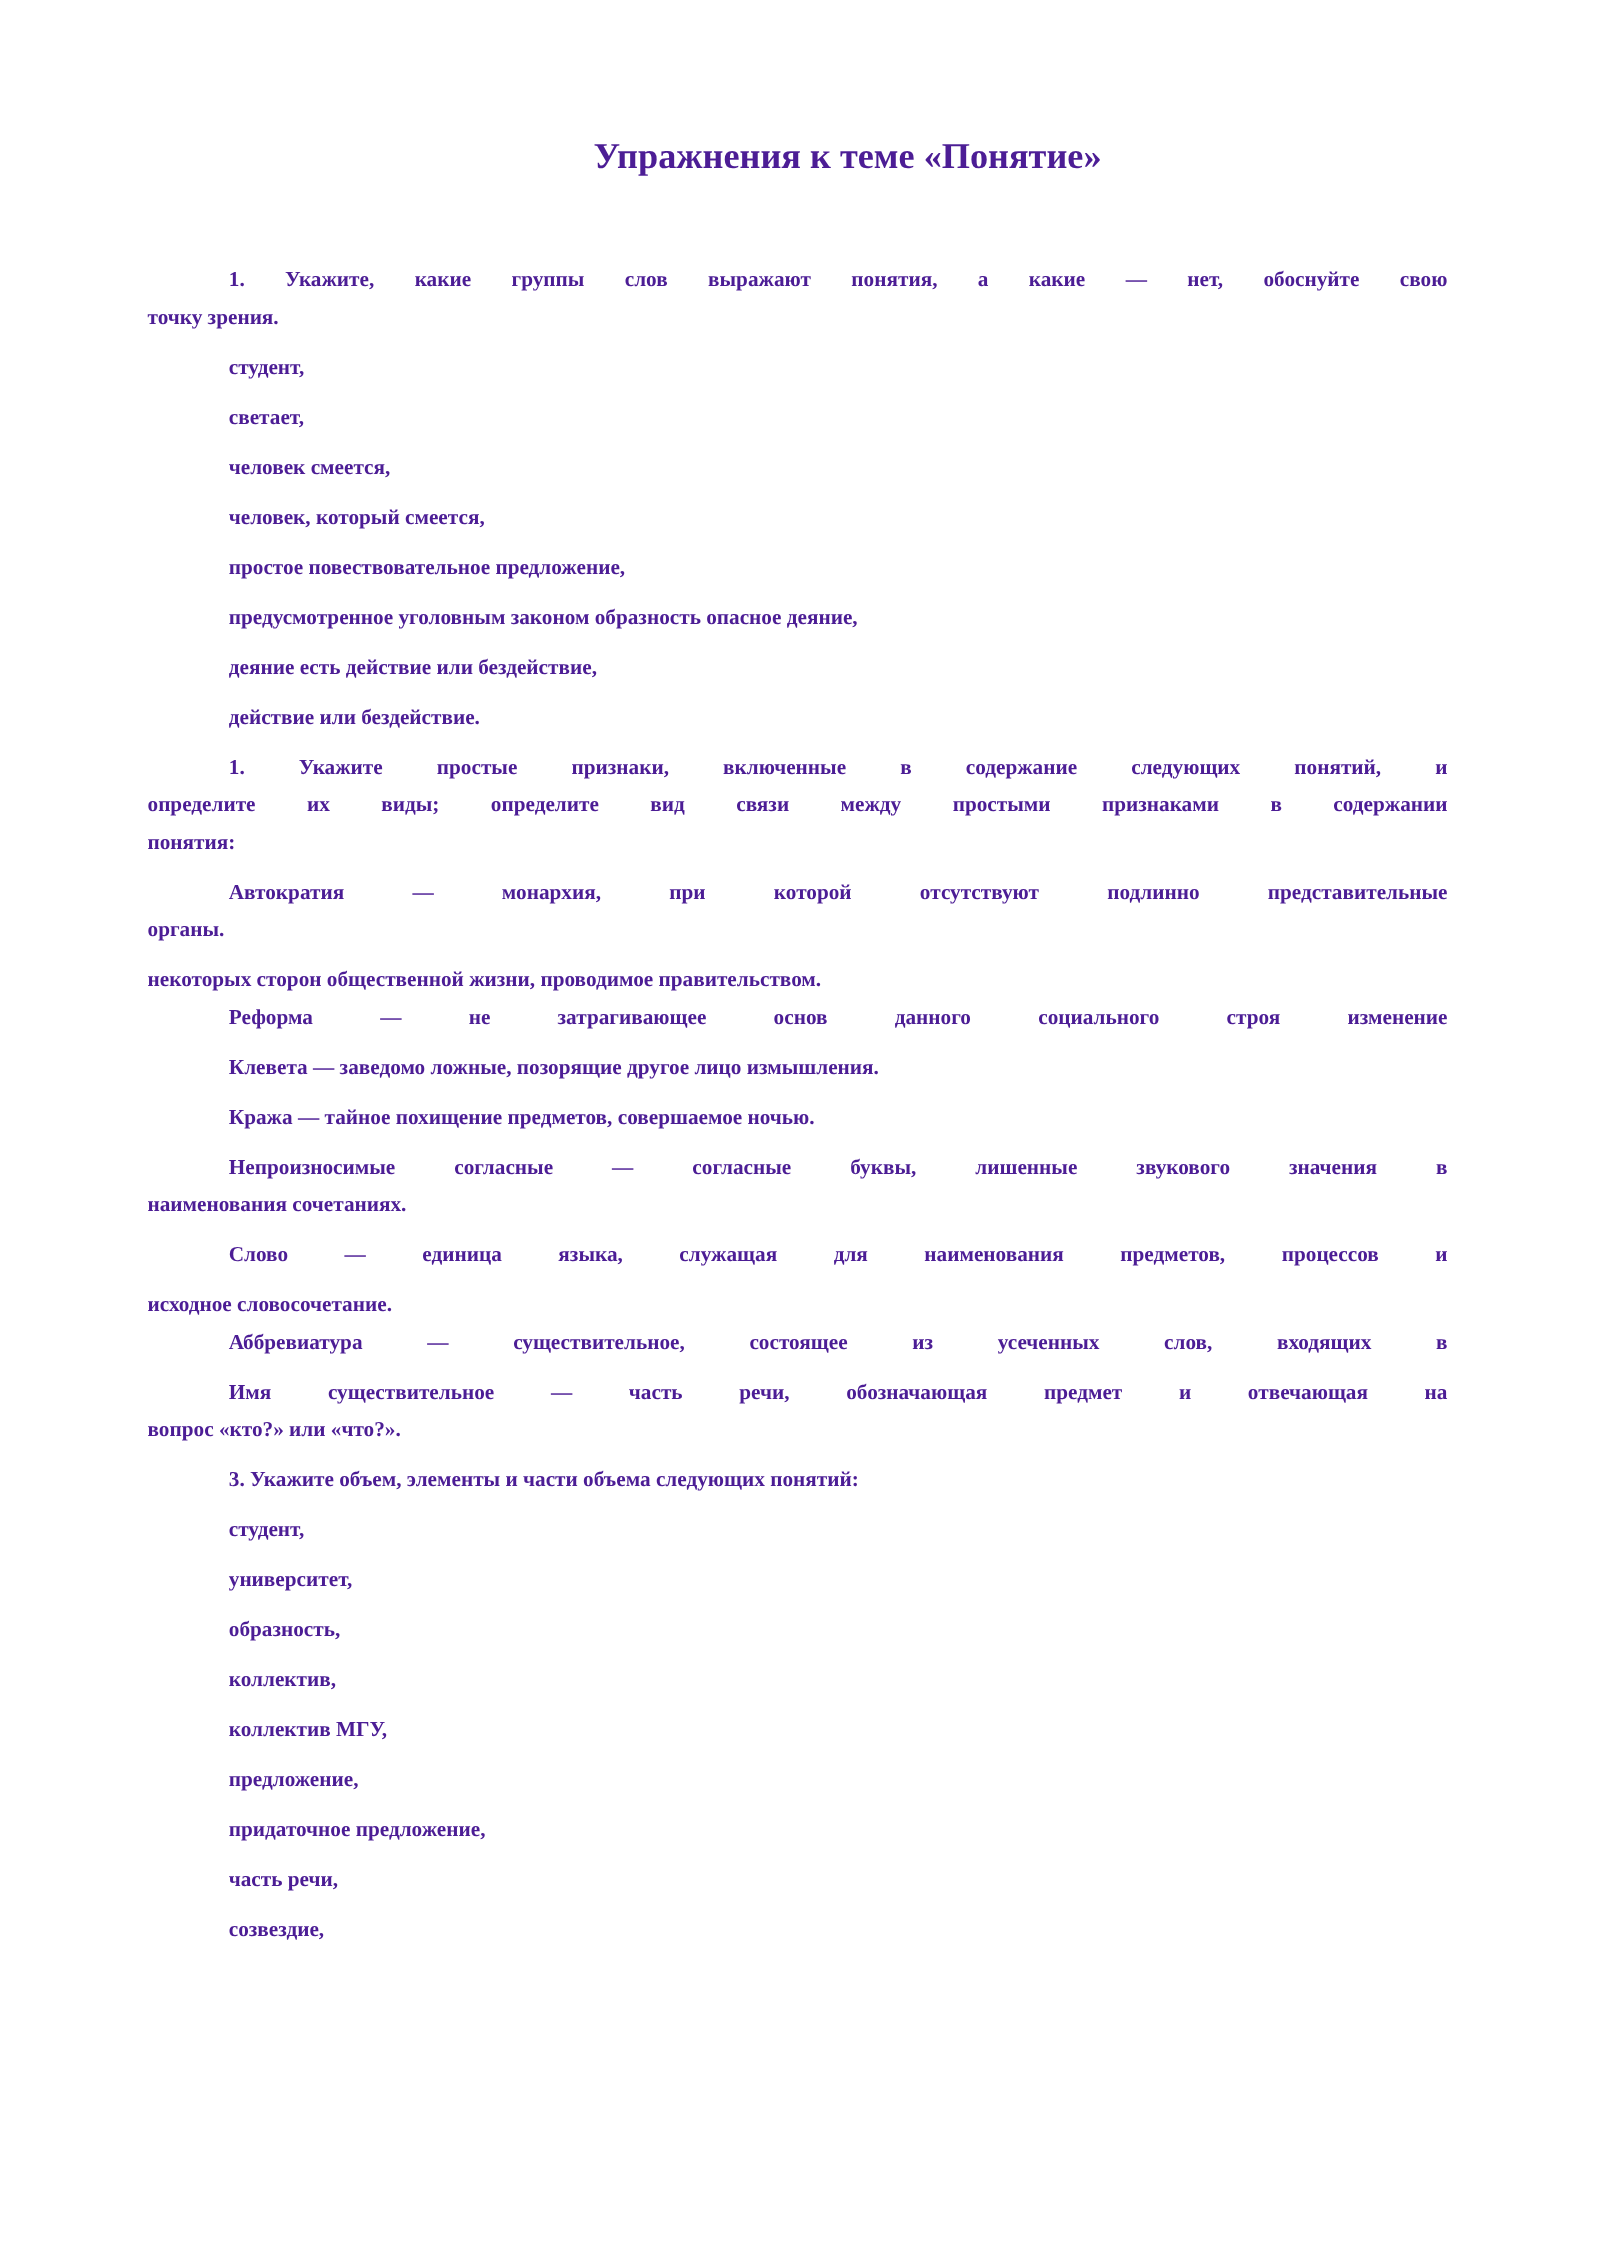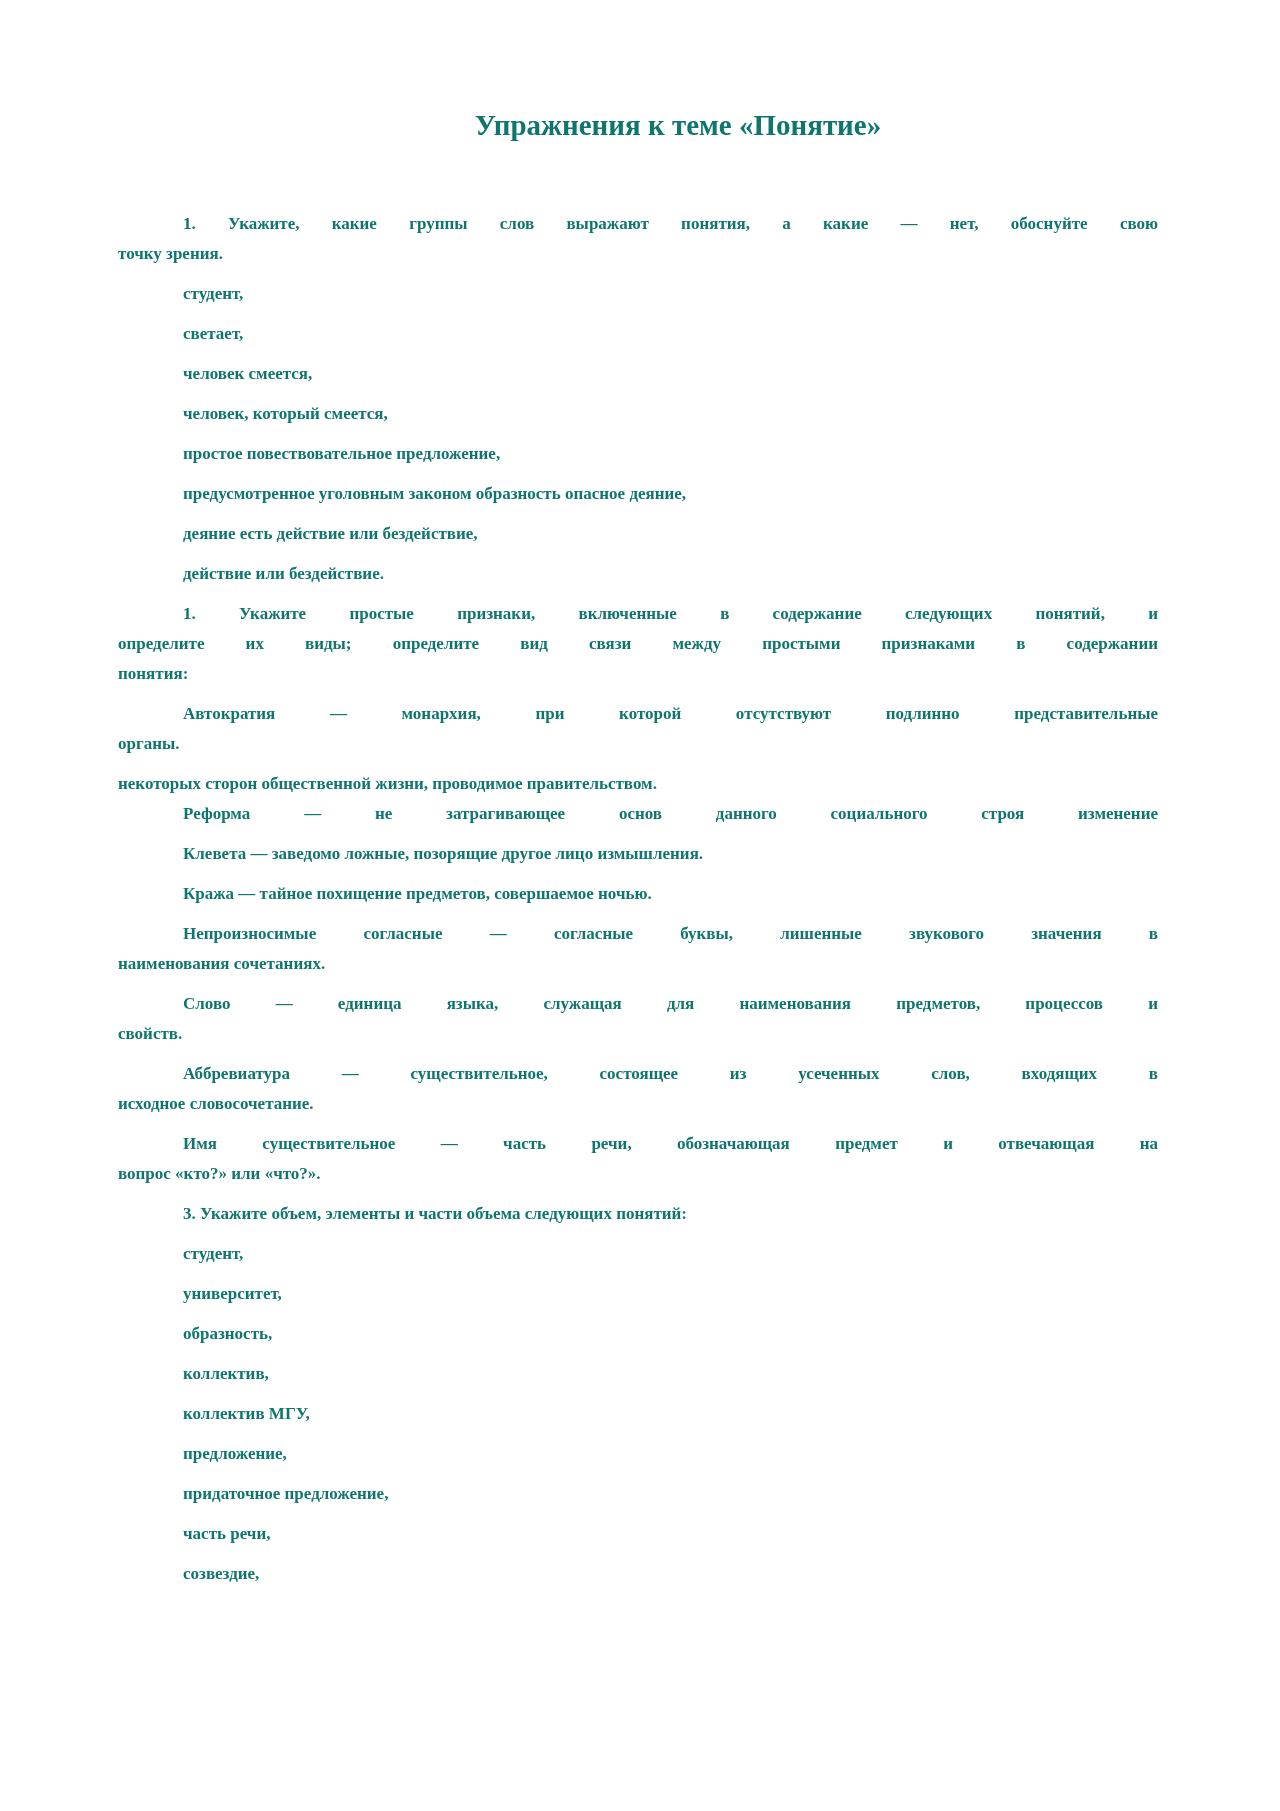--- a/index.html
+++ b/index.html
@@ -5,21 +5,21 @@
   html, body {
     margin: 0;
     padding: 0;
     background: #ffffff;
   }
   .page {
     position: relative;
     width: 1280px;
     height: 1811px;
     background: #ffffff;
-    color: #0f766e;
+    color: #4c1d95;
     font-family: "Liberation Serif", "DejaVu Serif", serif;
     font-weight: bold;
     overflow: hidden;
   }
   .content {
     margin-left: 118px;
     margin-right: 122px; 
   }
   .title {
     padding-top: 107px;
@@ -100,25 +100,24 @@
         </div>
       <div class="para">
           <div class="line first last">Кража — тайное похищение предметов, совершаемое ночью.</div>
         </div>
       <div class="para">
           <div class="line first">Непроизносимые согласные — согласные буквы, лишенные звукового значения в</div>
           <div class="line last">наименования сочетаниях.</div>
         </div>
       <div class="para">
           <div class="line first">Слово — единица языка, служащая для наименования предметов, процессов и</div>
-          <div class="line last">свойств.</div>
         </div>
       <div class="para">
+          <div class="line last">исходное словосочетание.</div>
           <div class="line first">Аббревиатура — существительное, состоящее из усеченных слов, входящих в</div>
-          <div class="line last">исходное словосочетание.</div>
         </div>
       <div class="para">
           <div class="line first">Имя существительное — часть речи, обозначающая предмет и отвечающая на</div>
           <div class="line last">вопрос «кто?» или «что?».</div>
         </div>
       <div class="para">
           <div class="line first last">3. Укажите объем, элементы и части объема следующих понятий:</div>
         </div>
       <div class="para">
           <div class="line first last">студент,</div>

